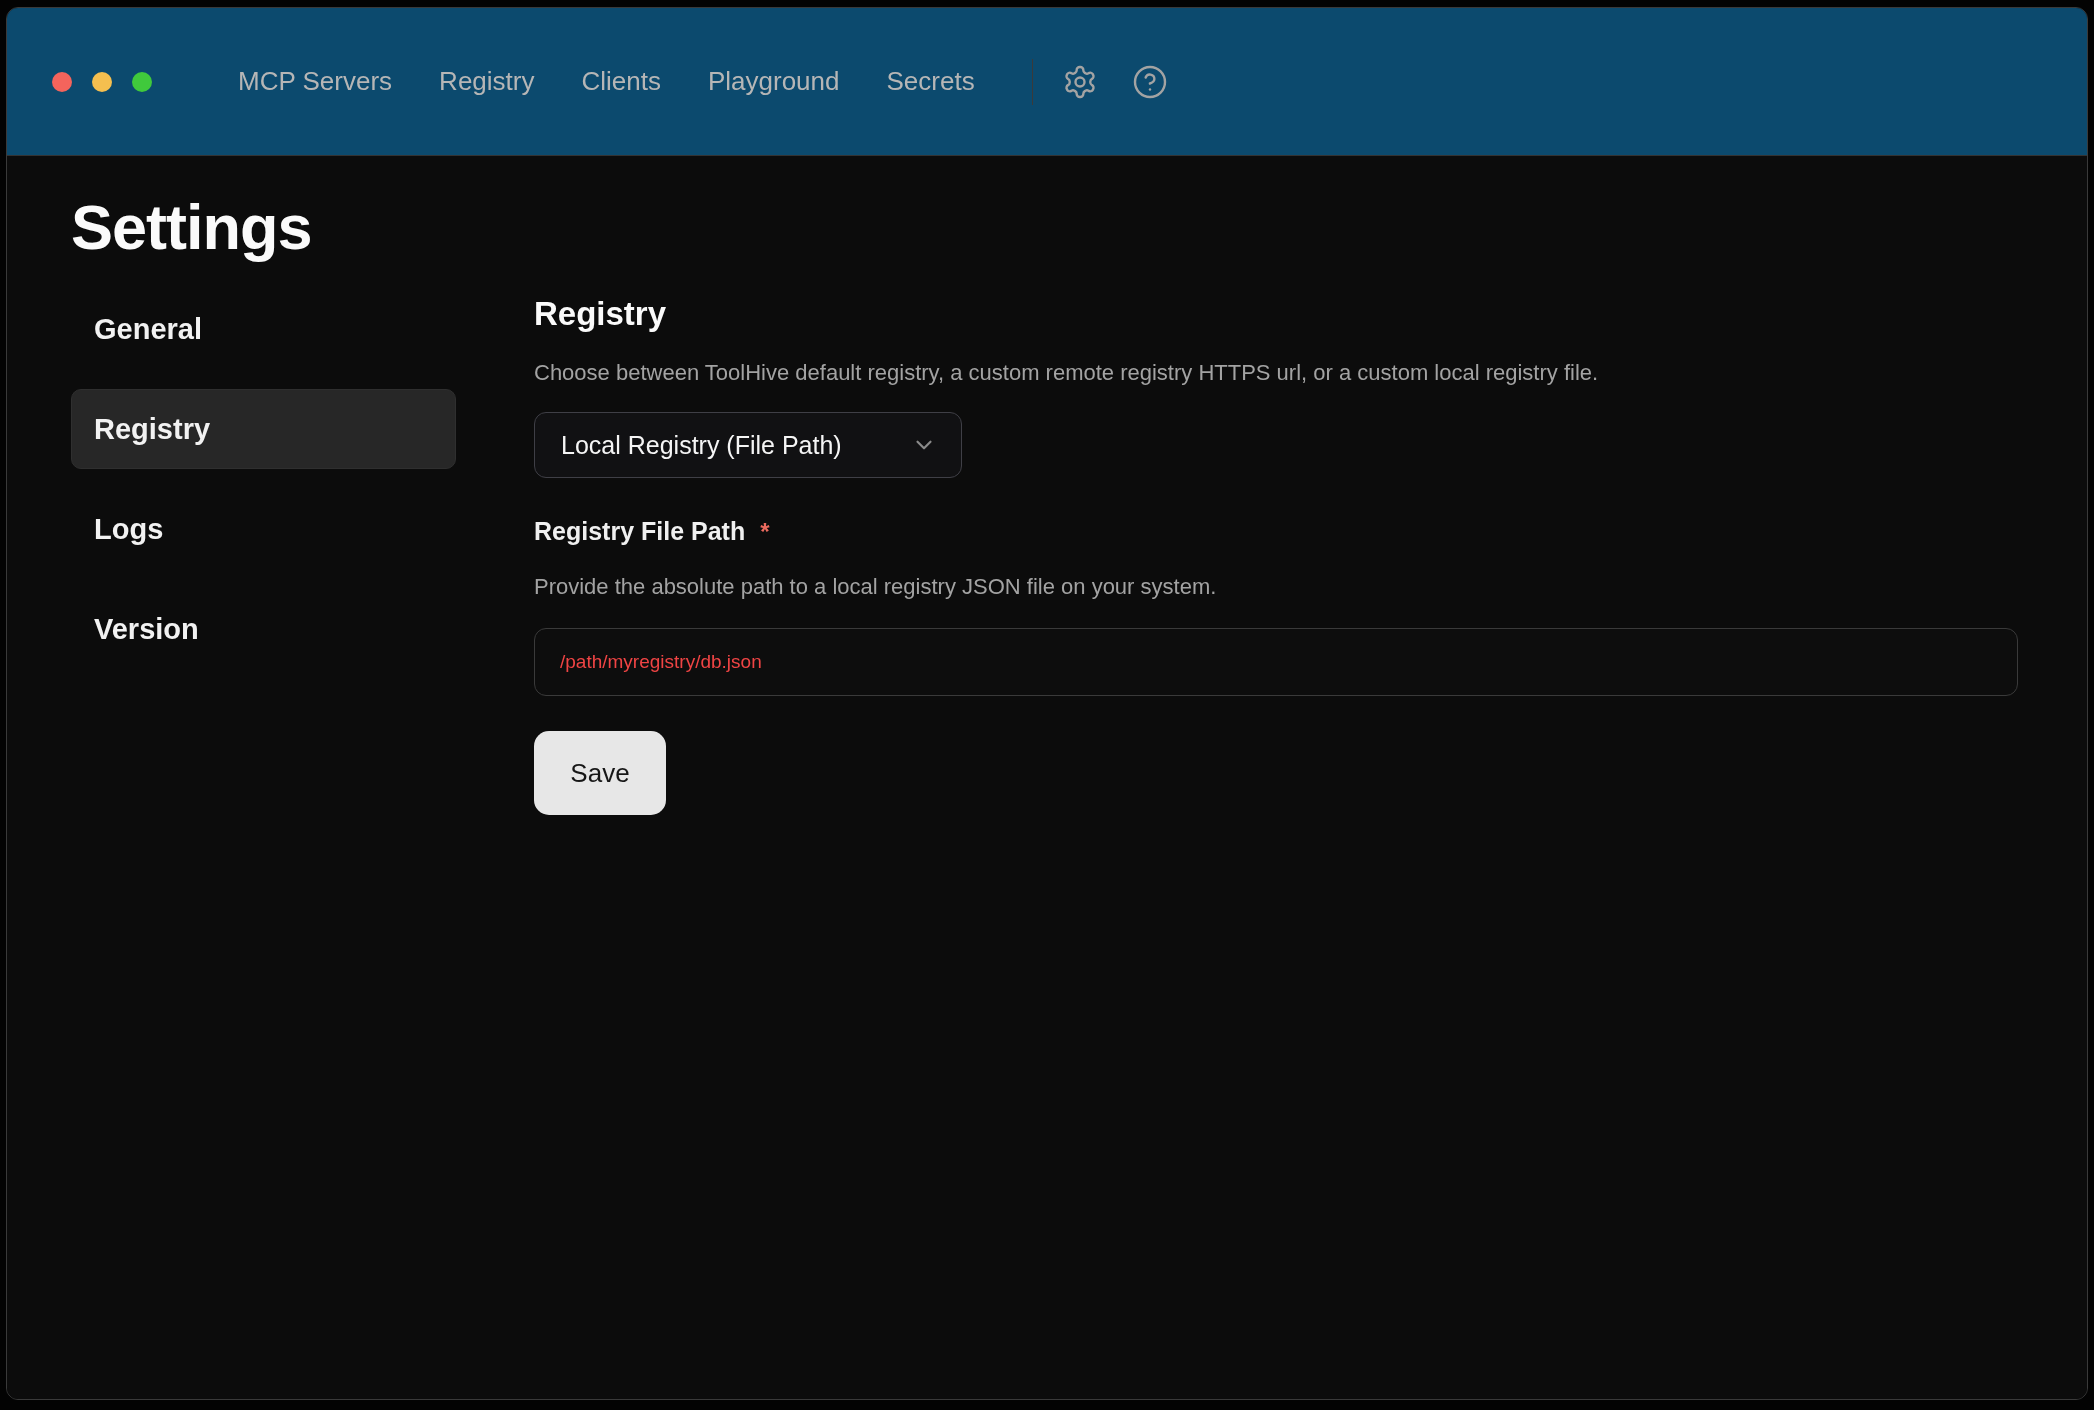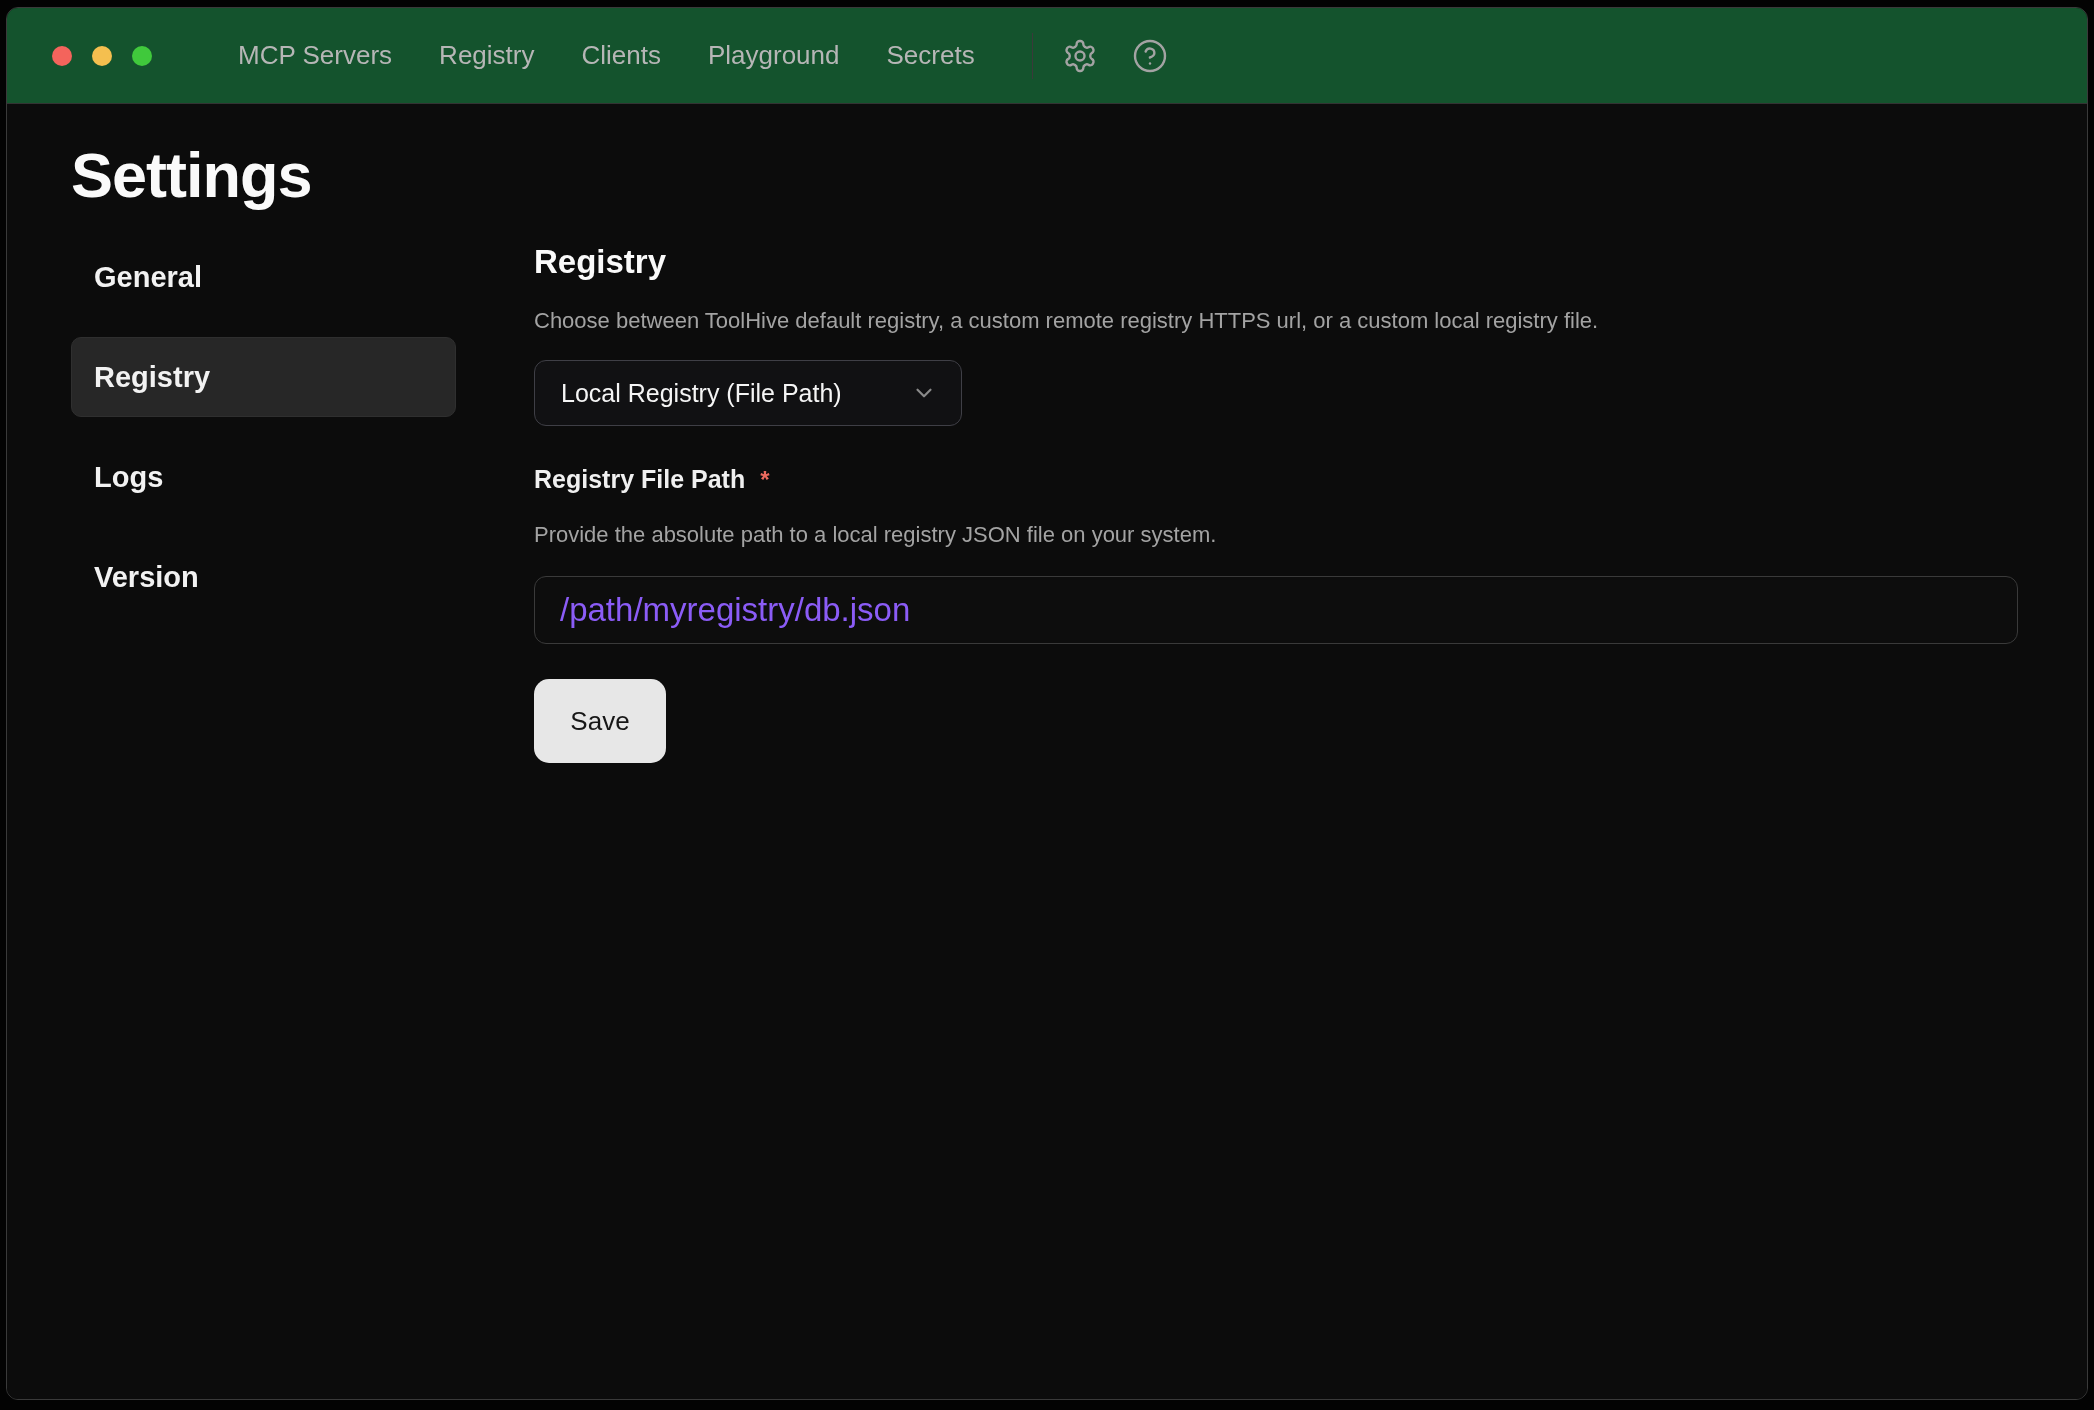--- a/index.html
+++ b/index.html
@@ -13,22 +13,22 @@
     position:absolute; left:6px; top:7px;
     width:2082px; height:1393px;
     background:#0c0c0c;
     border:1px solid #3a3a3a;
     border-radius:12px;
     overflow:hidden;
     display:flex; flex-direction:column;
   }
   
   .titlebar {
-    height:96px; flex-shrink:0;
-    background:#14532d;
+    height:148px; flex-shrink:0;
+    background:#0c4a6e;
     border-bottom:1px solid #333;
     display:flex; align-items:center;
   }
   .traffic { display:flex; gap:20px; margin-left:45px; }
   .light { width:20px; height:20px; border-radius:50%; cursor:pointer; }
   .light.red    { background:var(--traffic-red,#f4645c); }
   .light.yellow { background:var(--traffic-yellow,#f5bf4f); }
   .light.green  { background:var(--traffic-green,#40c93c); }
   .nav { display:flex; gap:47px; margin-left:86px; align-items:center; }
   .nav-item {
@@ -90,21 +90,21 @@
   }
   .select-value { font-size:25px; color:#f5f5f5; }
   .select svg { width:26px; height:26px; color:#8a8a8a; }
   .text-input {
     margin-top:26px;
     width:100%; height:68px;
     background:#0d0d0d;
     border:1px solid #3a3a3a; border-radius:12px;
     padding:0 25px;
     font-family:"Liberation Sans","DejaVu Sans",sans-serif;
-    font-size:33px; color:#8b5cf6;
+    font-size:19px; color:#ef4444;
     outline:none; display:block;
   }
   .save-btn {
     margin-top:35px;
     width:132px; height:84px;
     background:var(--save-bg,#e7e7e7);
     color:#171717;
     border:none; border-radius:15px;
     font-family:"Liberation Sans","DejaVu Sans",sans-serif;
     font-size:26px; font-weight:500;

